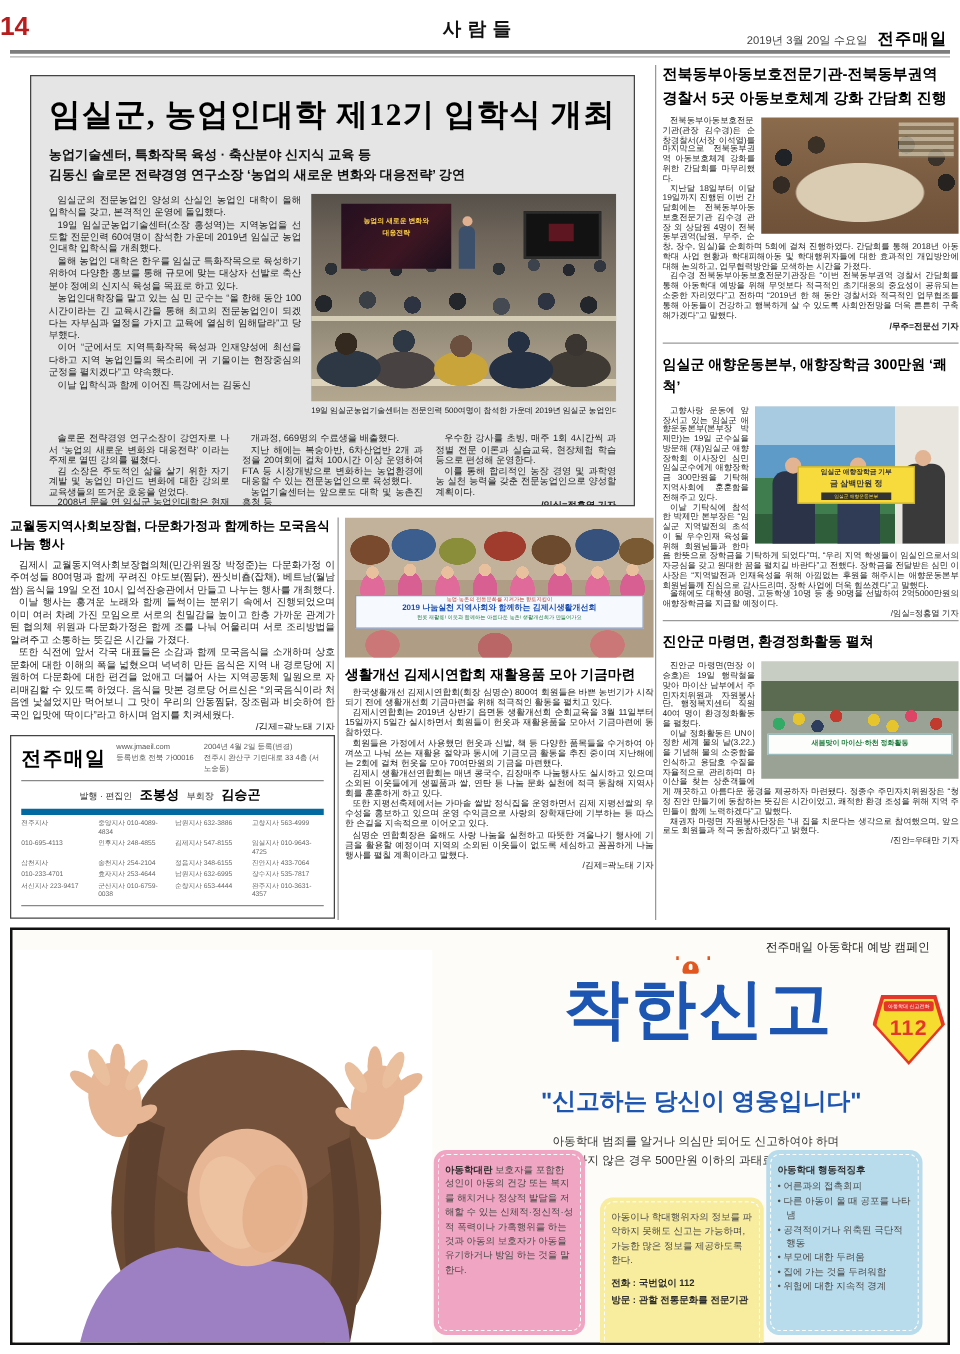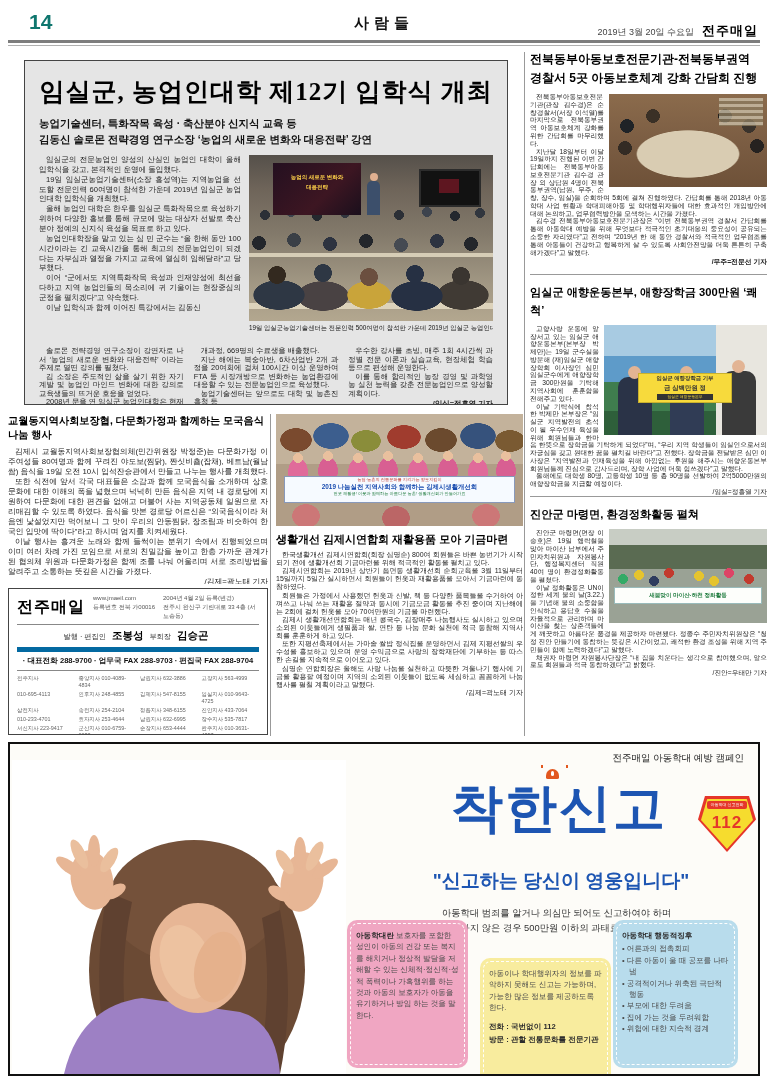--- a/index.html
+++ b/index.html
@@ -1,21 +1,21 @@
 <!DOCTYPE html>
 <html lang="ko"><head>
 <meta charset="utf-8">
 <style>
   html,body{margin:0;padding:0;}
   body{width:768px;height:1083px;background:#fff;font-family:"Liberation Sans","DejaVu Sans",sans-serif;color:#222;}
   .page{position:relative;width:768px;height:1083px;background:#fff;overflow:hidden;}
 
   
   .pg-head{position:absolute;top:4px;left:0;right:0;height:36px;}
-  .pgnum{position:absolute;left:29px;top:6px;font-size:21px;font-weight:700;color:#0f766e;}
+  .pgnum{position:absolute;left:0;top:6px;font-size:21px;font-weight:700;color:#b91c1c;}
   .section-title{position:absolute;left:0;right:0;top:10px;text-align:center;font-size:15px;font-weight:700;letter-spacing:5px;color:#111;}
   .dateline{position:absolute;right:10px;top:18px;font-size:9px;color:#444;}
   .dateline b{font-size:13px;color:#000;margin-left:8px;letter-spacing:1px;}
   .rule1{position:absolute;top:40px;left:8px;right:8px;height:3px;background:#7d7d7d;}
   .rule2{position:absolute;top:45px;left:8px;right:8px;height:1px;background:#b0b0b0;}
 
   
   .main-article{position:absolute;left:24px;top:60px;width:484px;height:345px;border:1px solid #444;box-sizing:border-box;padding:8px 14px;overflow:hidden;background:#e5e5e5;}
   .ma-title{font-family:"Liberation Serif","DejaVu Serif",serif;font-size:25px;font-weight:600;text-align:center;letter-spacing:1px;margin:6px 0 9px;color:#000;}
   .ma-sub{text-align:left;font-weight:700;font-size:10.5px;margin:2px 0;color:#111;}
@@ -261,22 +261,22 @@
   </section>
 
   <div class="vdiv vdiv1"></div>
   <div class="vdiv vdiv2"></div>
 
   <section class="gyowol">
     <h2 class="g-title">교월동지역사회보장협, 다문화가정과 함께하는 모국음식 나눔 행사</h2>
     <div class="g-body">
       <div>
           <p>김제시 교월동지역사회보장협의체(민간위원장 박정준)는 다문화가정 이주여성들 80여명과 함께 꾸려진 야도보(찜닭), 짠싯비춈(잡채), 베트남(월남쌈) 음식을 19일 오전 10시 입석잔승관에서 만들고 나누는 행사를 개최했다.</p>
+          <p>이날 행사는 흥겨운 노래와 함께 들썩이는 분위기 속에서 진행되었으며 이미 여러 차례 가진 모임으로 서로의 친밀감을 높이고 한층 가까운 관계가 된 협의체 위원과 다문화가정은 함께 조를 나눠 어울리며 서로 조리방법을 알려주고 소통하는 뜻깊은 시간을 가졌다.</p>
           <p>또한 식전에 앞서 각국 대표들은 소감과 함께 모국음식을 소개하며 상호 문화에 대한 이해의 폭을 넓혔으며 넉넉히 만든 음식은 지역 내 경로당에 지원하여 다문화에 대한 편견을 없애고 더불어 사는 지역공동체 일원으로 자리매김할 수 있도록 하였다. 음식을 맛본 경로당 어르신은 “외국음식이라 처음엔 낯설었지만 먹어보니 그 맛이 우리의 안동찜닭, 장조림과 비슷하여 한국인 입맛에 딱이다”라고 하시며 엄지를 치켜세웠다.</p>
-          <p>이날 행사는 흥겨운 노래와 함께 들썩이는 분위기 속에서 진행되었으며 이미 여러 차례 가진 모임으로 서로의 친밀감을 높이고 한층 가까운 관계가 된 협의체 위원과 다문화가정은 함께 조를 나눠 어울리며 서로 조리방법을 알려주고 소통하는 뜻깊은 시간을 가졌다.</p>
         </div>
       <span class="inline-byline">/김제=곽노태 기자</span>
     </div>
   </section>
 
   <section class="masthead">
     <div class="mh-row1">
       <div class="mh-logo">전주매일</div>
       <div class="mh-info">
           <span>www.jmaeil.com</span>
@@ -284,21 +284,20 @@
           <span>등록번호 전북 가00016</span>
           <span>전주시 완산구 기린대로 33 4층 (서노송동)</span>
         </div>
     </div>
     <div class="mh-row2">
       <span>발행 · 편집인</span>
       <b>조봉성</b>
       <span>부회장</span>
       <b>김승곤</b>
     </div>
-    <div class="mh-row3">· 대표전화 288-9700   · 업무국 FAX 288-9703   · 편집국 FAX 288-9704</div>
     <div class="mh-grid">
         <span>전주지사</span>
         <span>중앙지사 010-4089-4834</span>
         <span>남원지사 632-3886</span>
         <span>고창지사 563-4999</span>
         <span>010-695-4113</span>
         <span>인후지사 248-4855</span>
         <span>김제지사 547-8155</span>
         <span>임실지사 010-9643-4725</span>
         <span>삼천지사</span>

